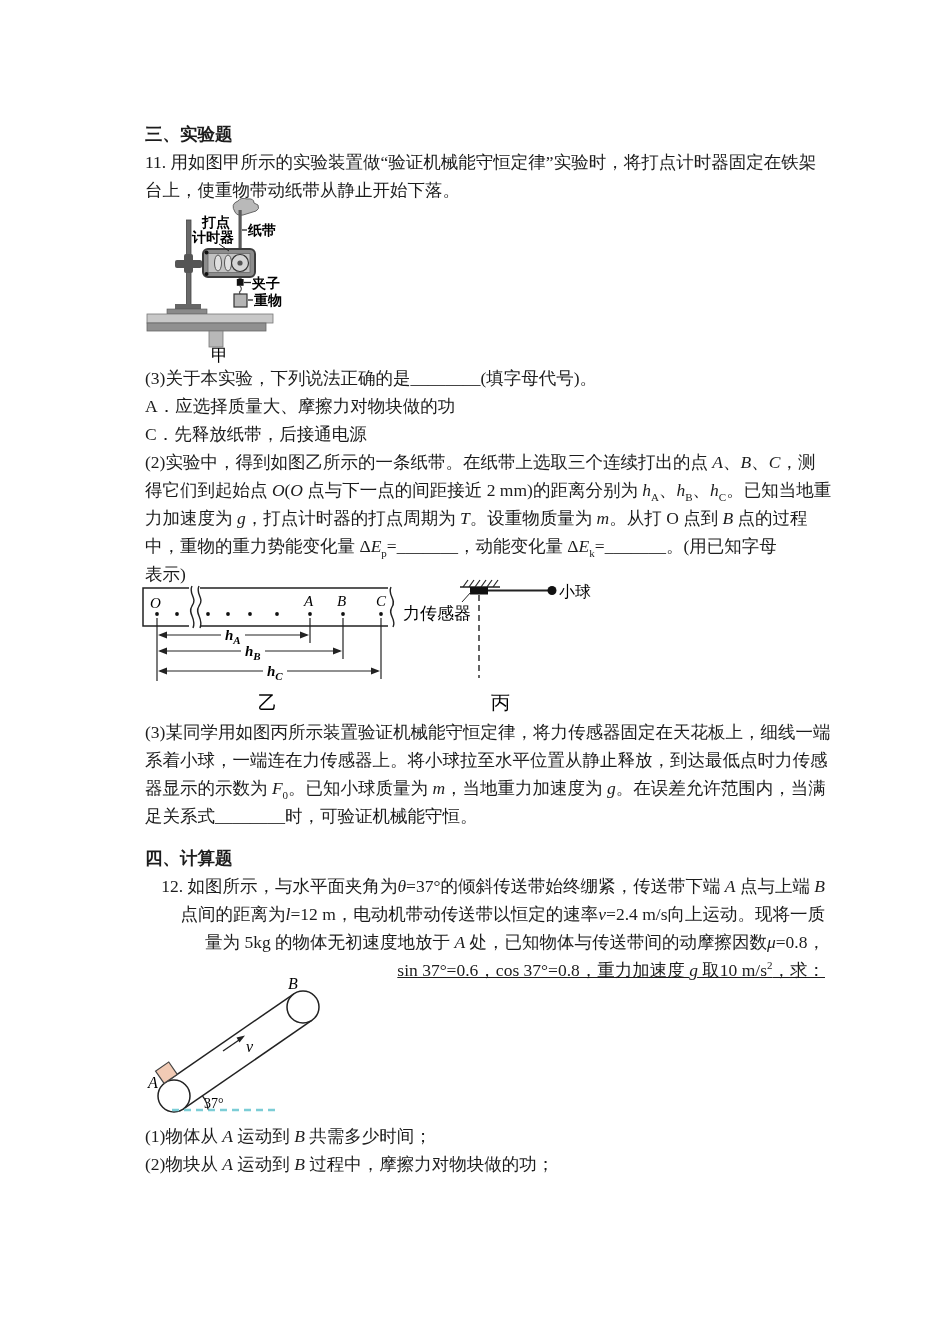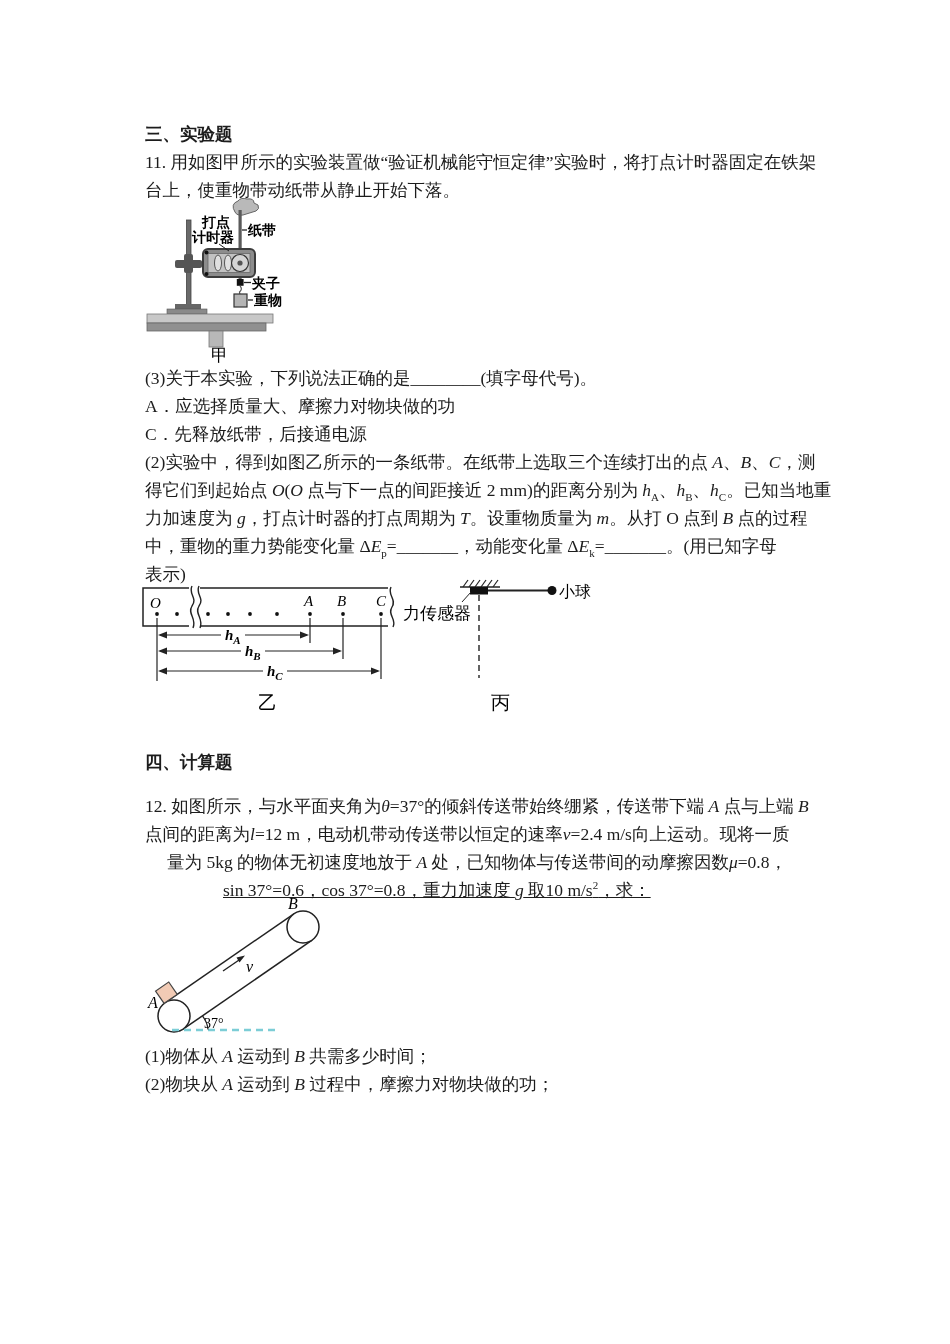--- a/index.html
+++ b/index.html
@@ -11,22 +11,22 @@
   }
   .content{padding:120px 30px 0 145px;width:680px;}
   .heading{font-weight:bold;}
   .tline{white-space:nowrap;}
   .para{margin:0;}
   i{font-style:italic;}
   sub,sup{font-size:11px;line-height:0;}
   .fig{display:block;}
   .fig-jia{margin:-6px 0 0 0;}
   .fig-yibing{margin:-10px 0 0 -5px;}
-  .sec4{margin-top:30px;}
-  .q12{margin-top:16px;}
+  .sec4{margin-top:14px;}
+  .q12{text-align:right;}
   .fig-belt{margin:-12px 0 0 0;}
   svg text{font-family:"Liberation Serif","DejaVu Serif",serif;}
   .cjk-label{font-size:14px;font-weight:600;}
 </style>
 </head>
 <body>
 
 <div class="content">
 
   <div class="heading">三、实验题</div>
@@ -166,20 +166,26 @@
     <rect x="330" y="9" width="18" height="7.5" fill="#111"></rect>
     <line x1="322" y1="24" x2="331" y2="14" stroke="#222" stroke-width="1"></line>
     <text x="263" y="41" font-size="17">力传感器</text>
     <line x1="348" y1="12.5" x2="408" y2="12.5" stroke="#222" stroke-width="1.8"></line>
     <circle cx="412" cy="12.5" r="4.5" fill="#111"></circle>
     <text x="419" y="19" font-size="16">小球</text>
     <line x1="339" y1="17" x2="339" y2="100" stroke="#222" stroke-width="1.4" stroke-dasharray="6,4"></line>
     <text x="351" y="131" font-size="19">丙</text>
   </svg>
 
+  <div class="para">
+      <div class="tline">(3)某同学用如图丙所示装置验证机械能守恒定律，将力传感器固定在天花板上，细线一端</div>
+      <div class="tline">系着小球，一端连在力传感器上。将小球拉至水平位置从静止释放，到达最低点时力传感</div>
+      <div class="tline">器显示的示数为 <i>F</i><sub>0</sub>。已知小球质量为 <i>m</i>，当地重力加速度为 <i>g</i>。在误差允许范围内，当满</div>
+      <div class="tline">足关系式________时，可验证机械能守恒。</div>
+    </div>
 
   <div class="heading sec4">四、计算题</div>
 
   <div class="para q12">
       <div class="tline">12. 如图所示，与水平面夹角为<i>θ</i>=37°的倾斜传送带始终绷紧，传送带下端 <i>A</i> 点与上端 <i>B</i></div>
       <div class="tline">点间的距离为<i>l</i>=12 m，电动机带动传送带以恒定的速率<i>v</i>=2.4 m/s向上运动。现将一质</div>
       <div class="tline" style="padding-left: 22px;">量为 5kg 的物体无初速度地放于 <i>A</i> 处，已知物体与传送带间的动摩擦因数<i>μ</i>=0.8，</div>
       <div class="tline" style="padding-left: 78px; text-decoration: underline;">sin 37°=0.6，cos 37°=0.8，重力加速度 <i>g</i> 取10 m/s<sup>2</sup>，求：</div>
     </div>
 

